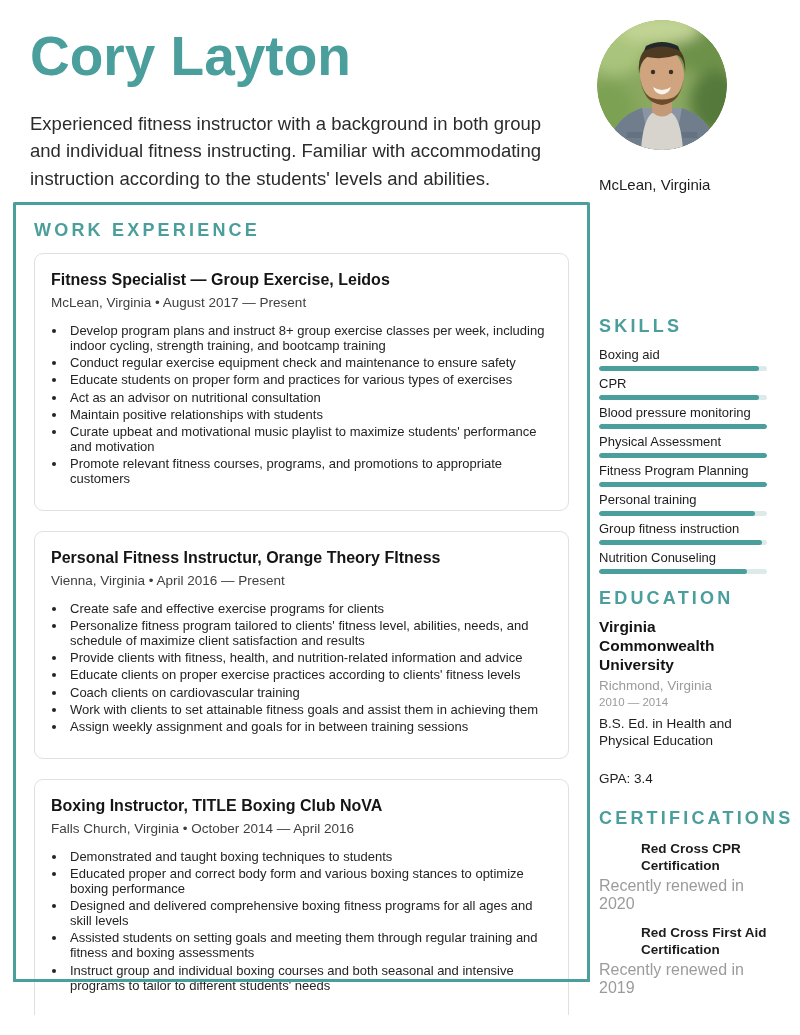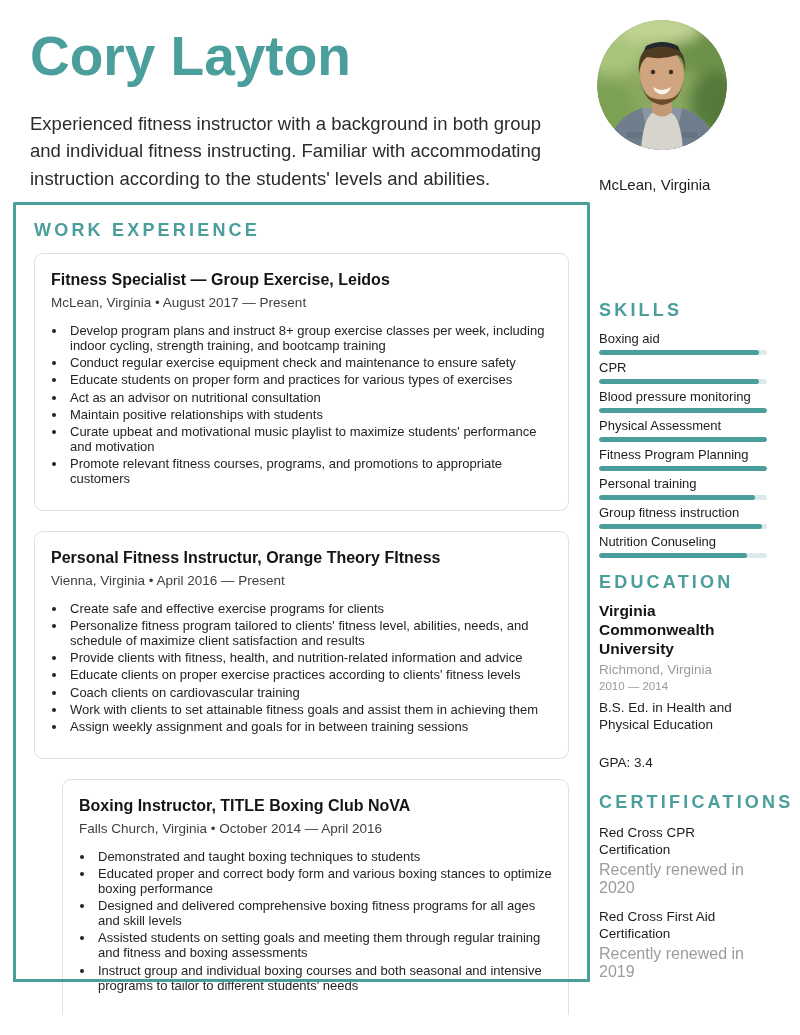--- a/index.html
+++ b/index.html
@@ -29,47 +29,47 @@
   }
   .section-title{
     font-size:18px;font-weight:bold;letter-spacing:3.2px;color:#4a9e9b;
   }
   .work-title{margin:15px 0 12px 18px;}
   .cards{margin:0 18px;}
   .card{
     box-sizing:border-box;background:#fff;border:1px solid #e0e0e0;border-radius:9px;
     padding:16px 16px 22px 16px;margin-bottom:20px;
   }
-  .card-clip{height:236px;overflow:hidden;margin-left:28px;}
+  .card-clip{height:236px;overflow:hidden;}
   .card-clip .card{margin-bottom:0;height:260px;}
   .job-title{font-size:16px;font-weight:bold;color:#151515;line-height:1.2;}
   .job-meta{font-size:13.5px;color:#3f3f3f;margin-top:6px;}
   .card ul{margin:13px 0 0 0;padding-left:16px;}
   .card li{
     font-size:13px;line-height:1.16;color:#242424;margin-bottom:2px;padding-left:3px;
   }
 
   
-  .sidebar{position:absolute;left:599px;top:300px;width:168px;}
+  .sidebar{position:absolute;left:599px;top:316px;width:168px;}
   .skills-title{margin-bottom:10px;}
   .skill{margin-bottom:5px;}
   .skill-label{font-size:13px;color:#1c1c1c;line-height:15px;margin-bottom:4px;}
   .skill-track{height:5px;border-radius:3px;background:#dcebe9;overflow:hidden;}
   .skill-fill{height:100%;border-radius:3px;background:#4a9e9b;}
 
   .edu-title{margin-top:14px;}
   .edu-school{font-size:15.5px;font-weight:bold;color:#141414;line-height:19px;margin-top:8px;}
   .edu-loc{font-size:13.5px;color:#9b9b9b;margin-top:4px;line-height:15px;}
   .edu-dates{font-size:11.5px;color:#9b9b9b;margin-top:3px;}
   .edu-degree{font-size:13.5px;color:#1f1f1f;line-height:17px;margin-top:7px;}
   .edu-gpa{font-size:13.5px;color:#1f1f1f;margin-top:22px;}
 
   .cert-title{margin-top:22px;}
   .cert{margin-top:11px;}
-  .cert-name{font-size:13.5px;color:#1c1c1c;font-weight:400;line-height:17px;}
+  .cert-name{font-size:13.5px;color:#1c1c1c;font-weight:700;line-height:17px;margin-left:42px;}
   .cert-note{font-size:16px;color:#9b9b9b;margin-top:3px;}
 </style>
 </head>
 <body>
 
 <div class="page">
 
   <div class="name">Cory Layton</div>
   <div class="summary">Experienced fitness instructor with a background in both group and individual fitness instructing. Familiar with accommodating instruction according to the students' levels and abilities.</div>
 

